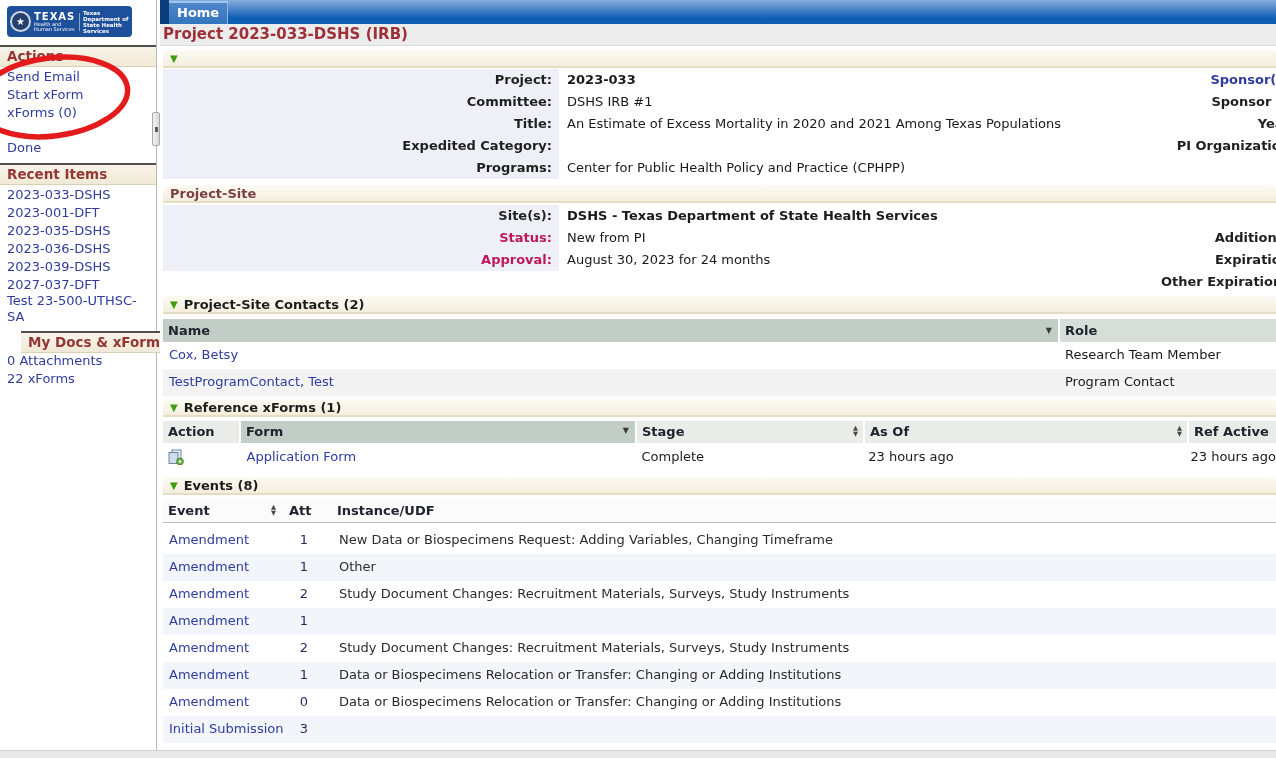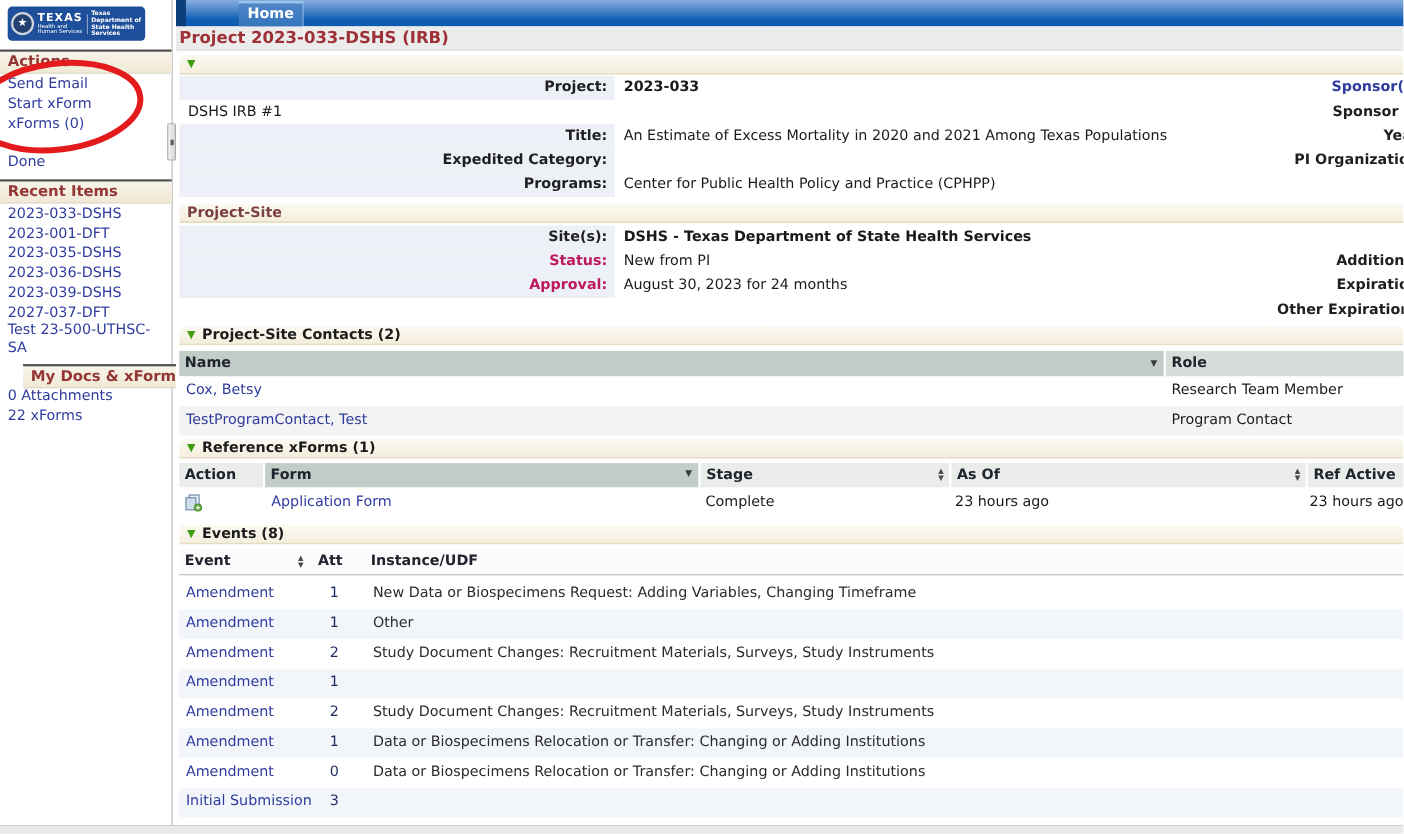--- a/index.html
+++ b/index.html
@@ -30,21 +30,21 @@
   .annotation { position:absolute; left:-30px; top:52px; width:170px; height:95px; pointer-events:none; }
 
   .splitter { position:absolute; left:152px; top:112px; width:8px; height:34px; background:linear-gradient(90deg,#f2f2f2,#d8d8d8); border:1px solid #a9a9a9; border-radius:2px; }
   .splitter::after { content:""; position:absolute; left:2px; top:14px; width:3px; height:5px; background:#5d5d5d; }
 
   
   .main { position:absolute; left:160px; top:0; width:1116px; height:758px; background:#fff; }
 
   .topbar { position:absolute; left:0; top:0; width:1116px; height:24px; background:linear-gradient(180deg,#86add e0 0%,#86adde 0%,#4a83c7 40%,#0e5eb4 75%,#0d5cb0 100%); }
   .topbar-dark { position:absolute; left:0; top:0; width:9px; height:24px; background:#0a3d7c; }
-  .tab-home { position:absolute; left:9px; top:1px; height:40px; min-width:52px; padding:0 8px; background:linear-gradient(#4f86c6,#1c67b5); border-top:2px solid #9dc6ee; border-right:1px solid #8fb6e4; color:#fff; font-weight:bold; line-height:20px; cursor:pointer;margin-left:48px; }
+  .tab-home { position:absolute; left:9px; top:1px; height:40px; min-width:52px; padding:0 8px; background:linear-gradient(#4f86c6,#1c67b5); border-top:2px solid #9dc6ee; border-right:1px solid #8fb6e4; color:#fff; font-weight:bold; line-height:20px; cursor:pointer; }
 
   .page-title { position:absolute; left:0; top:24px; width:1116px; height:22px; background:#ececec; border-bottom:1px solid #dcdcdc; color:#9e3038; font-weight:bold; font-size:15px; line-height:21px; padding-left:3px; }
 
   .sec-bar { position:absolute; left:3px; right:0; height:18px; background:linear-gradient(#fcfaf3,#f4eedd); border-bottom:2px solid #e6dcc1; border-radius:5px 5px 0 0; line-height:17px; padding-left:7px; font-weight:bold; color:#1c1c1c; }
   .tri { color:#3f9b0f; font-size:10px; margin-right:6px; vertical-align:top; }
   .sec-title-maroon { color:#7b3f3f; }
 
   .f-row { display:flex; height:22px; line-height:22px; }
   .f-label { width:396px; background:#edf1f7; text-align:right; padding-right:7px; font-weight:bold; color:#1f1f1f; flex:0 0 auto; }
   .f-label.link { color:#be185d; }
@@ -125,20 +125,21 @@
   <div class="page-title">Project 2023-033-DSHS (IRB)</div>
 
   <div class="sec-bar" style="top:50px;"><span class="tri">▼</span></div>
 
   <div class="details" style="top:69px;">
     <div class="f-row">
       <div class="f-label">Project:</div>
       <div class="f-value bold">2023-033</div>
     </div>
     <div class="f-row">
+      <div class="f-label">Committee:</div>
       <div class="f-value">DSHS IRB #1</div>
     </div>
     <div class="f-row">
       <div class="f-label">Title:</div>
       <div class="f-value">An Estimate of Excess Mortality in 2020 and 2021 Among Texas Populations</div>
     </div>
     <div class="f-row">
       <div class="f-label">Expedited Category:</div>
       <div class="f-value"></div>
     </div>

